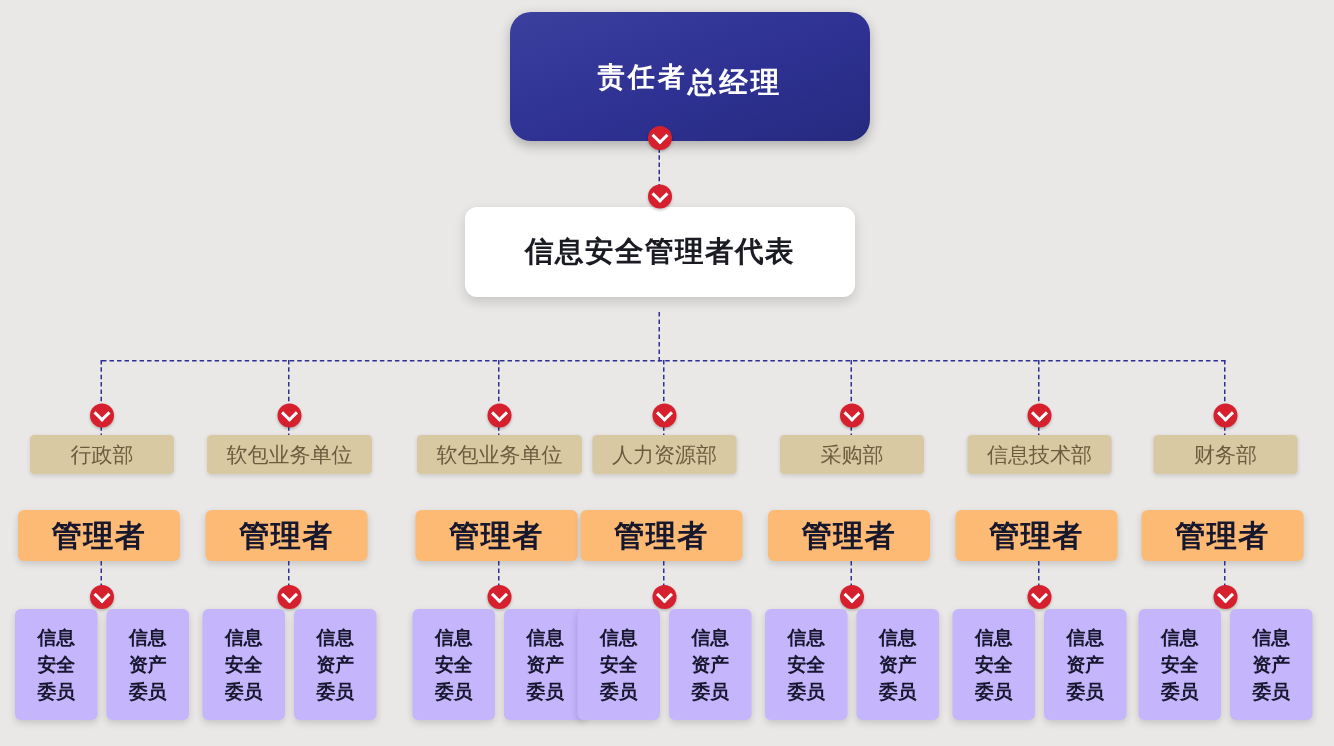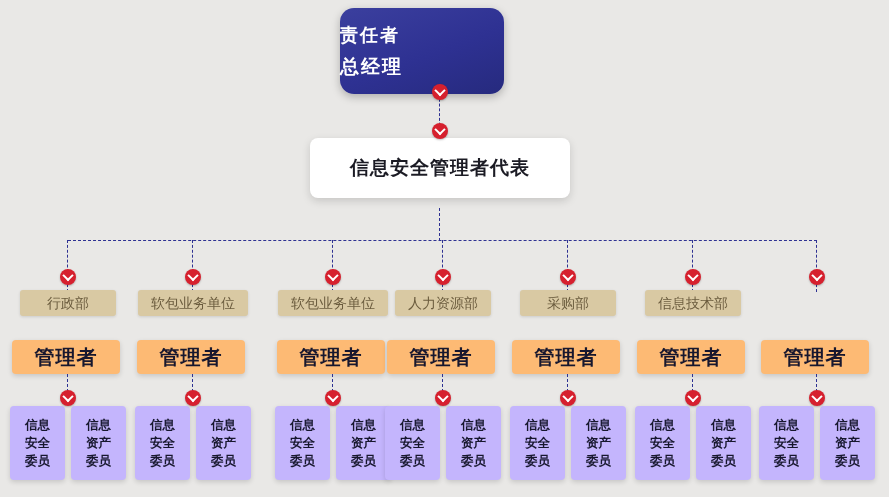--- a/index.html
+++ b/index.html
@@ -30,26 +30,26 @@
     box-shadow:0 1px 2px rgba(0,0,0,.25);
     z-index:3;
   }
   .chev{
     width:6px;height:6px;
     border-right:2px solid #fff;border-bottom:2px solid #fff;
     transform:rotate(45deg) translate(-1px,-1px);
   }
   
   .root-box{
-    position:absolute;left:340px;top:8px;width:164px;height:86px;
+    position:absolute;left:340px;top:8px;width:240px;height:86px;
     border-radius:14px;
     background:linear-gradient(160deg,#3b3f9e 0%,#2e3192 55%,#262a7e 100%);
     color:#fff;text-align:center;
     box-shadow:0 3px 8px rgba(0,0,0,.25);
-    display:flex;flex-direction:column;align-items:flex-start;justify-content:center;
+    display:flex;flex-direction:row;align-items:center;justify-content:center;
     z-index:2;
   }
   .root-title{font-size:18px;font-weight:bold;letter-spacing:2px;}
   .root-sub{font-size:19px;font-weight:bold;margin-top:7px;letter-spacing:2px;}
   .rep-box{
     position:absolute;left:310px;top:138px;width:260px;height:60px;
     background:#fff;border-radius:8px;
     box-shadow:0 3px 8px rgba(0,0,0,.15);
     display:flex;align-items:center;justify-content:center;
     font-size:19px;font-weight:bold;color:#1b1b24;letter-spacing:1px;
@@ -227,20 +227,21 @@
     <div class="member right">信息
 资产
 委员</div>
   </div>
 
   <div class="col" style="left:755px;">
     <div class="vline stub"></div>
     <div class="badge badge-top">
         <span class="chev"></span>
       </div>
+    <div class="dept">财务部</div>
     <div class="mgr">管理者</div>
     <div class="vline stub2"></div>
     <div class="badge badge-mid">
         <span class="chev"></span>
       </div>
     <div class="member left">信息
 安全
 委员</div>
     <div class="member right">信息
 资产

